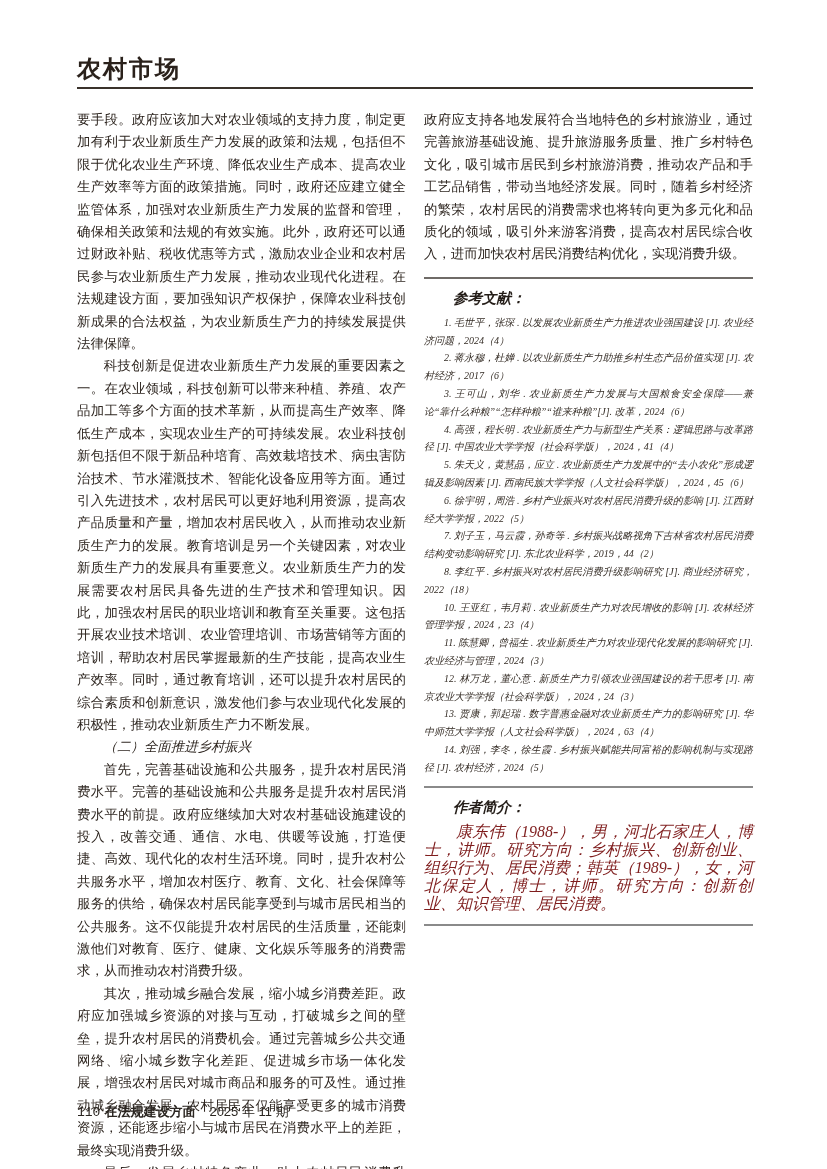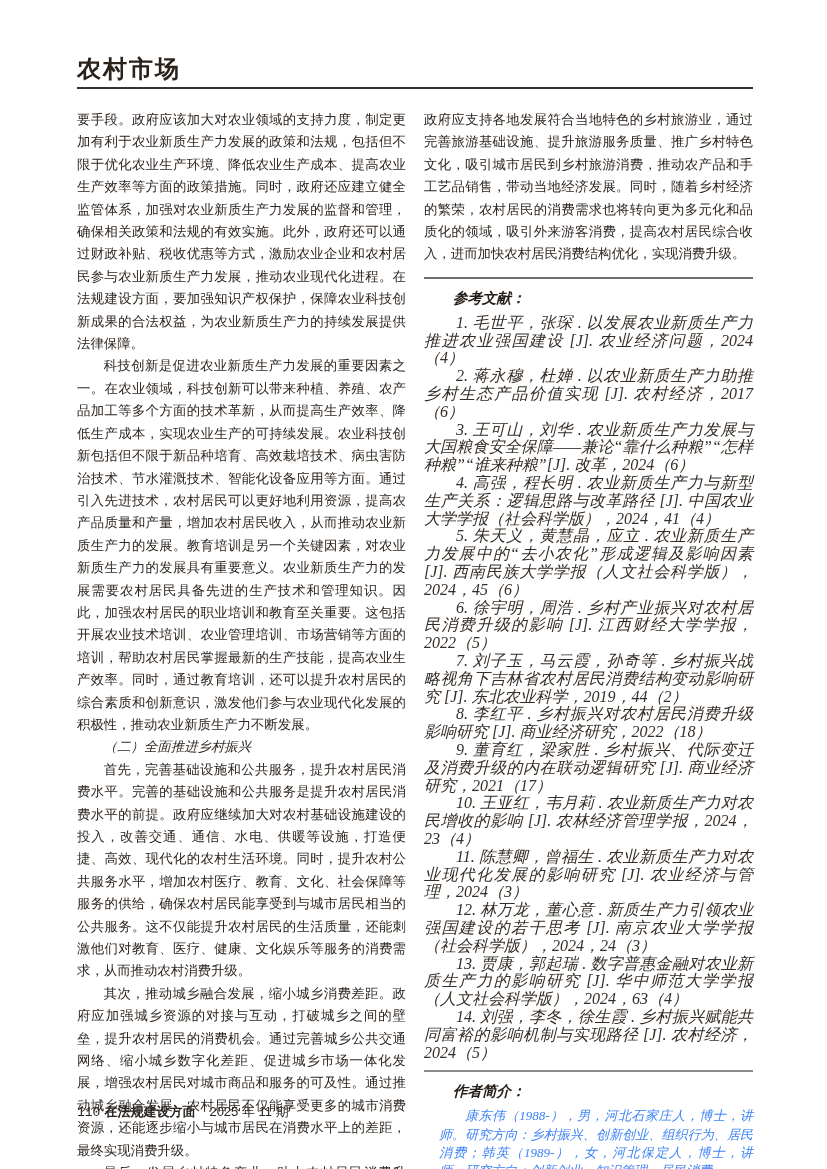--- a/index.html
+++ b/index.html
@@ -15,25 +15,25 @@
   .col-right{left:424px;}
   .body-p{margin:0;font-size:13.4px;line-height:22.4px;text-align:justify;text-justify:inter-ideograph;color:#2e2620;}
   .st-continuation{text-indent:0;}
   .st-indent{text-indent:2em;}
   .st-subheading{text-indent:2em;font-style:italic;font-weight:normal;}
   
   .section-rule{border:none;height:2px;background:#6f6b67;margin:11px 0 0 0;}
   .gray-rule{border:none;height:2px;background:#8a8a8a;margin:0;}
   .refs-heading,.bio-heading{font-family:"Liberation Sans","DejaVu Sans",sans-serif;font-weight:bold;
         font-size:14.5px;color:#241d18;margin:10px 0 6px 0;padding-left:2em;font-style:italic;}
-  .ref-item{margin:0;font-size:16px;line-height:17.8px;text-indent:2em;font-style:italic;
+  .ref-item{margin:0;font-size:10px;line-height:17.8px;text-indent:2em;font-style:italic;
         text-align:justify;text-justify:inter-ideograph;color:#352d26;}
   .bio-box{margin-top:9px;}
-  .bio-text{margin:4px 0 10px 15px;font-size:13px;line-height:18.2px;text-indent:2em;font-style:italic;
-        text-align:justify;color:#3b82f6;}
+  .bio-text{margin:4px 0 10px 0;font-size:16px;line-height:18.2px;text-indent:2em;font-style:italic;
+        text-align:justify;color:#7f1d1d;}
   
   .footer{position:absolute;left:77px;top:1103px;font-family:"Liberation Sans","DejaVu Sans",sans-serif;
         font-size:13px;color:#2a2520;}
   .footer .pageno{margin-right:4px;font-family:Liberation Mono, monospace;}
   .footer .journal{font-weight:bold;margin-right:14px;}
 </style>
 </head>
 <body>
 
 <div class="page">
@@ -64,21 +64,20 @@
     <div>
 
     <p class="ref-item">1. 毛世平，张琛 . 以发展农业新质生产力推进农业强国建设 [J]. 农业经济问题，2024（4）</p>
         <p class="ref-item">2. 蒋永穆，杜婵 . 以农业新质生产力助推乡村生态产品价值实现 [J]. 农村经济，2017（6）</p>
         <p class="ref-item">3. 王可山，刘华 . 农业新质生产力发展与大国粮食安全保障——兼论“靠什么种粮”“怎样种粮”“谁来种粮”[J]. 改革，2024（6）</p>
         <p class="ref-item">4. 高强，程长明 . 农业新质生产力与新型生产关系：逻辑思路与改革路径 [J]. 中国农业大学学报（社会科学版），2024，41（4）</p>
         <p class="ref-item">5. 朱天义，黄慧晶，应立 . 农业新质生产力发展中的“去小农化”形成逻辑及影响因素 [J]. 西南民族大学学报（人文社会科学版），2024，45（6）</p>
         <p class="ref-item">6. 徐宇明，周浩 . 乡村产业振兴对农村居民消费升级的影响 [J]. 江西财经大学学报，2022（5）</p>
         <p class="ref-item">7. 刘子玉，马云霞，孙奇等 . 乡村振兴战略视角下吉林省农村居民消费结构变动影响研究 [J]. 东北农业科学，2019，44（2）</p>
         <p class="ref-item">8. 李红平 . 乡村振兴对农村居民消费升级影响研究 [J]. 商业经济研究，2022（18）</p>
-        <p class="ref-item">9. 董育红，梁家胜 . 乡村振兴、代际变迁及消费升级的内在联动逻辑研究 [J]. 商业经济研究，2021（17）</p>
         <p class="ref-item">10. 王亚红，韦月莉 . 农业新质生产力对农民增收的影响 [J]. 农林经济管理学报，2024，23（4）</p>
         <p class="ref-item">11. 陈慧卿，曾福生 . 农业新质生产力对农业现代化发展的影响研究 [J]. 农业经济与管理，2024（3）</p>
         <p class="ref-item">12. 林万龙，董心意 . 新质生产力引领农业强国建设的若干思考 [J]. 南京农业大学学报（社会科学版），2024，24（3）</p>
         <p class="ref-item">13. 贾康，郭起瑞 . 数字普惠金融对农业新质生产力的影响研究 [J]. 华中师范大学学报（人文社会科学版），2024，63（4）</p>
         <p class="ref-item">14. 刘强，李冬，徐生霞 . 乡村振兴赋能共同富裕的影响机制与实现路径 [J]. 农村经济，2024（5）</p>
       </div>
 
     <div class="bio-box">
       <hr class="gray-rule">
       <div class="bio-heading">作者简介：</div>

